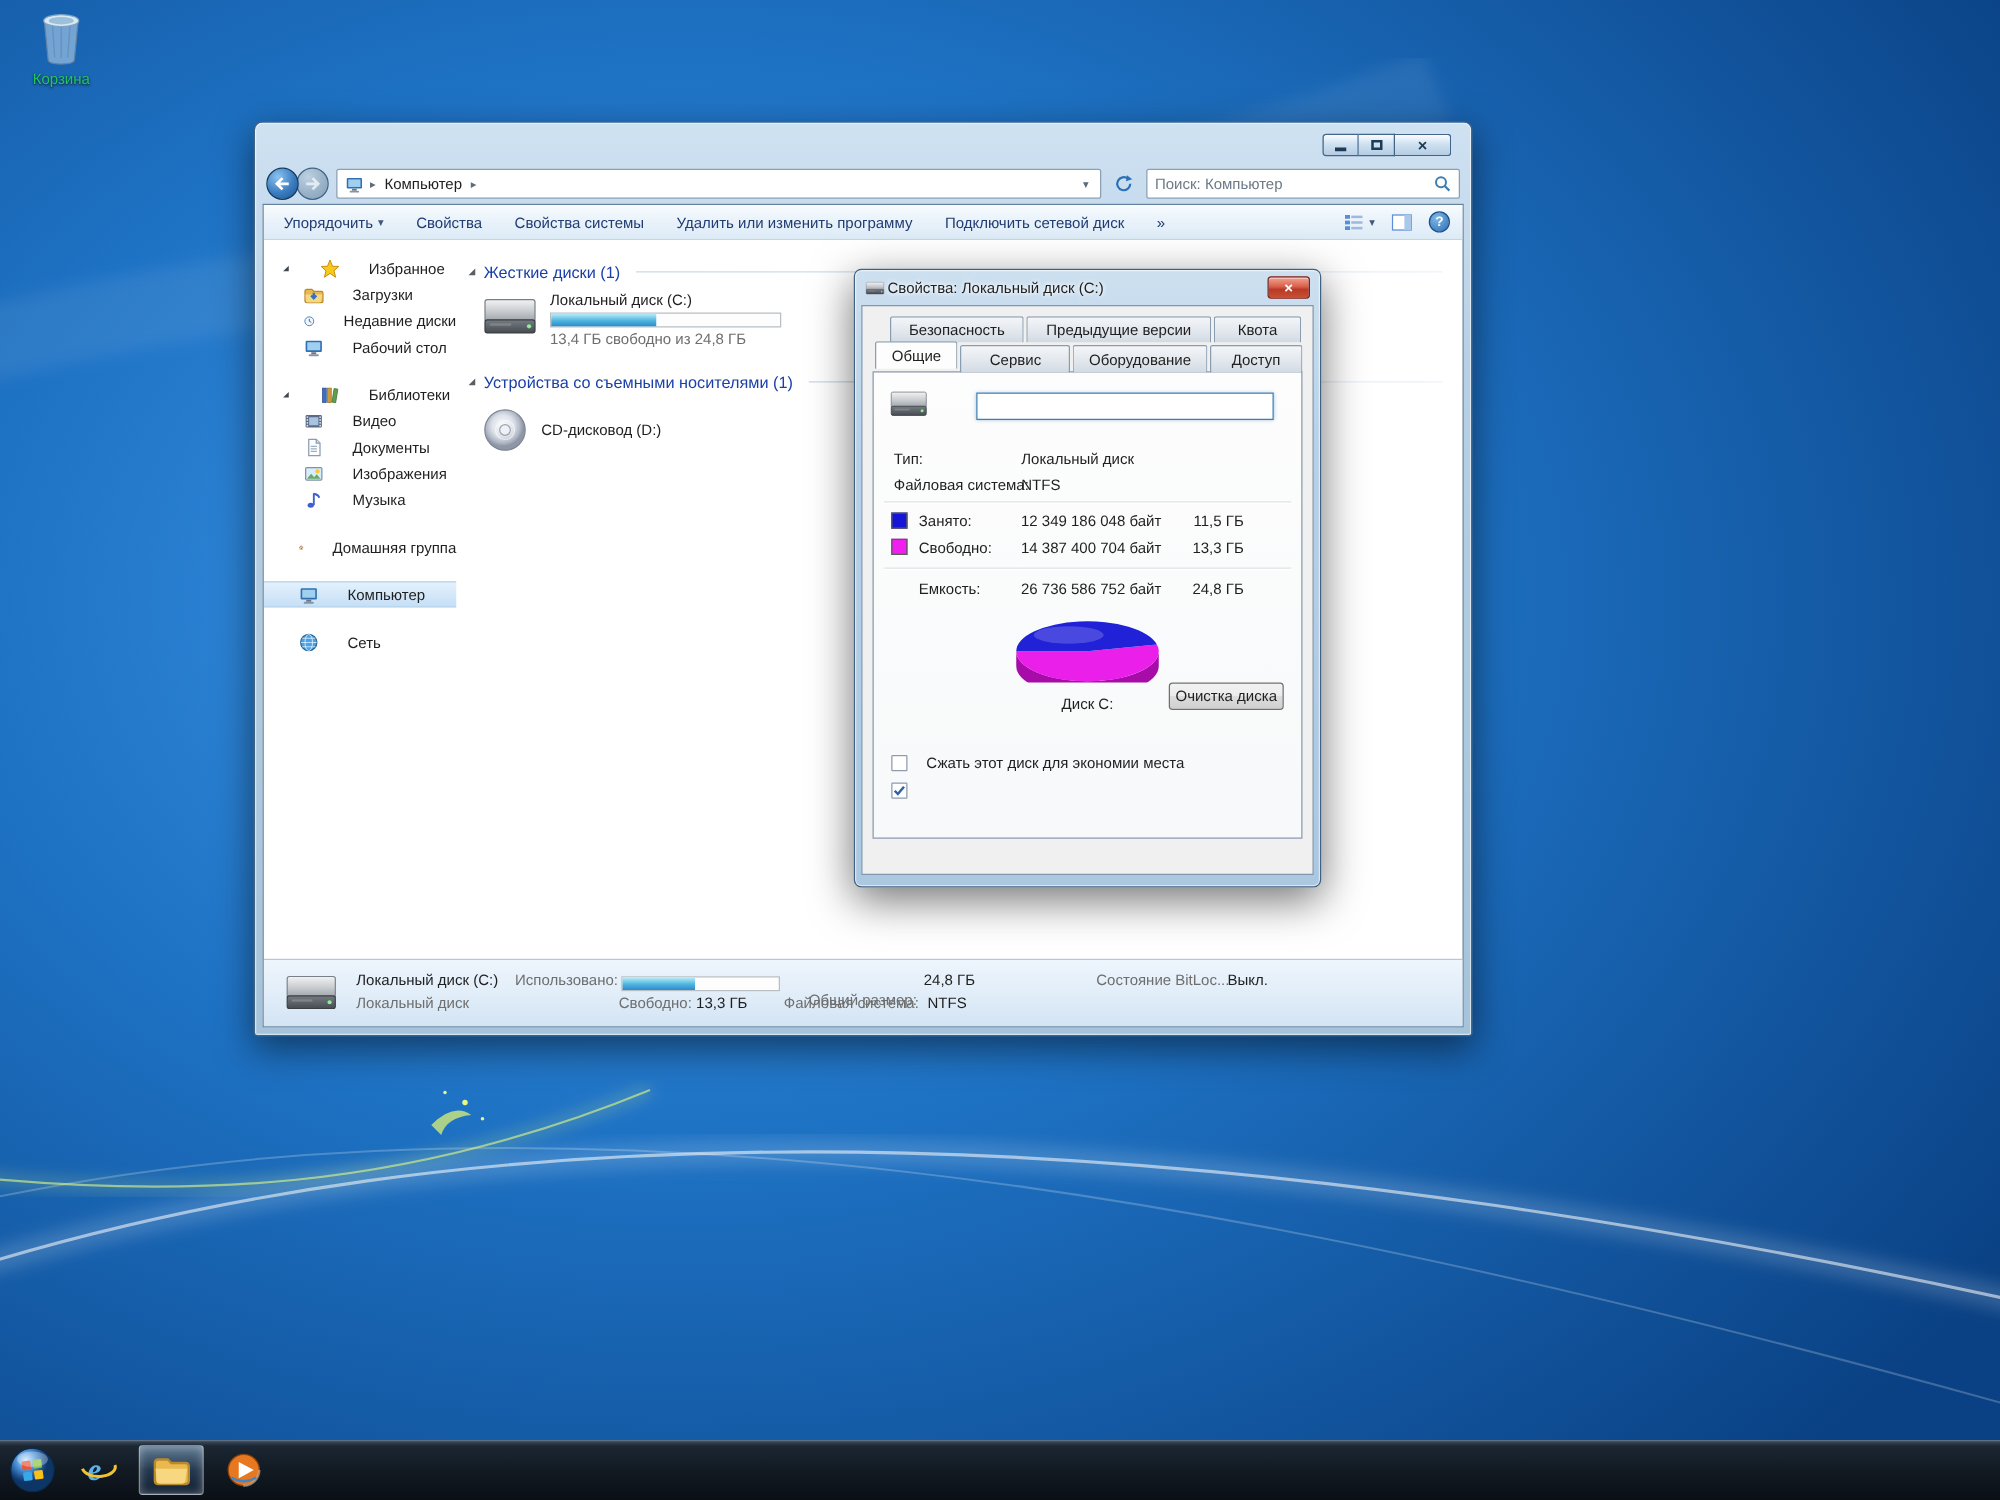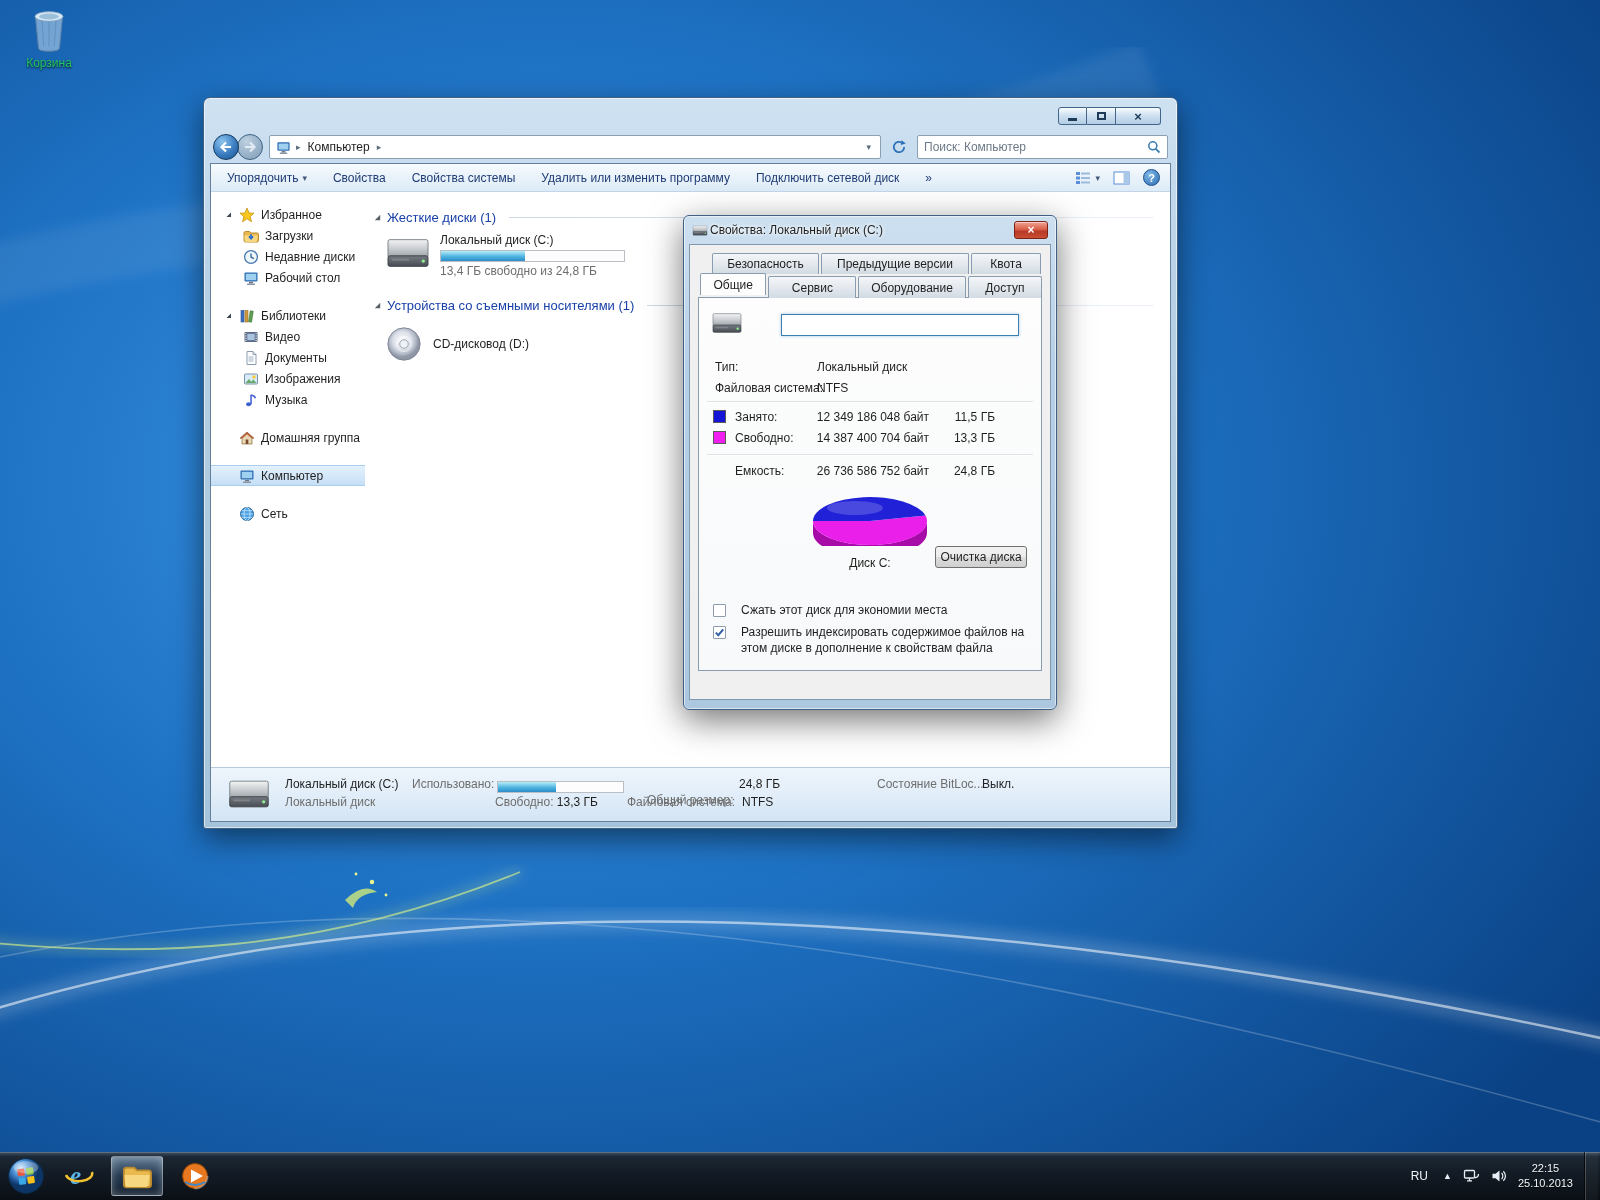--- a/index.html
+++ b/index.html
@@ -52,21 +52,21 @@
   .toolbar { height:28px; flex:0 0 auto; display:flex; align-items:center; padding:0 10px 0 16px; gap:26px;
     background:linear-gradient(#f7fbfe,#e9f2fa 50%,#dcebf7); border-bottom:1px solid #c3d5e6; color:#1f3c73; }
   .tb-item { display:flex; align-items:center; gap:4px; white-space:nowrap; }
   .tb-right { margin-left:auto; display:flex; align-items:center; gap:13px; }
   .chev { font-size:9px; color:#41587a; }
   .help-badge { width:17px; height:17px; border-radius:50%; background:radial-gradient(circle at 35% 30%,#7db8e8,#2f6fb4);
     color:#fff; font-weight:bold; font-size:11px; display:flex; align-items:center; justify-content:center; border:1px solid #1d4f86; }
 
   .content-row { flex:1; display:flex; overflow:hidden; }
   .sidebar { width:154px; flex:0 0 auto; padding-top:12px; }
-  .side-row { height:21px; display:flex; align-items:center; gap:6px; padding-left:14px; white-space:nowrap; }
+  .side-row { height:21px; display:flex; align-items:center; gap:23px; padding-left:14px; white-space:nowrap; }
   .side-row.child { padding-left:32px; }
   .side-row.selected { background:linear-gradient(#e3f1fc,#c6dff6); border-top:1px solid #a9cdec; border-bottom:1px solid #a9cdec; }
   .side-gap { height:17px; }
   .exp { flex:0 0 auto; }
 
   .main { flex:1; position:relative; padding:18px 16px 0 8px; }
   .group-hd { display:flex; align-items:center; gap:5px; color:#1a41a8; font-size:13px; }
   .group-hd .rule { flex:1; height:1px; background:linear-gradient(to right,#c9d7e6,#edf2f8); margin-left:8px; }
   .drive-item { margin:8px 0 0 12px; display:flex; gap:9px; }
   .meter { width:185px; height:12px; border:1px solid #b9bfc4; background:#fdfdfd; margin:3px 0 2px; }
@@ -589,21 +589,20 @@
             <span>Очистка диска</span>
           </div>
 
         <div class="cb" style="left:14px; top:306px;"></div>
         <span class="cb-label" style="top:305px;">Сжать этот диск для экономии места</span>
         <div class="cb" style="left:14px; top:328px;">
           <svg width="11" height="11" viewBox="0 0 11 11">
               <path d="M1.8 5.6 L4.3 8.2 L9.2 2.4" stroke="#2f62a8" stroke-width="2" fill="none"></path>
             </svg>
         </div>
-        <span class="cb-label" style="top:327px;">Разрешить индексировать содержимое файлов на этом диске в дополнение к свойствам файла</span>
       </div>
     </div>
   </div>
 
   <div class="taskbar">
     <div class="start-orb">
       <svg width="38" height="38" viewBox="0 0 40 40">
         <defs>
           <radialGradient id="orb" cx="35%" cy="28%">
               <stop offset="0" stop-color="#cfe8ff"></stop>
@@ -636,32 +635,14 @@
       </div>
       <div class="task-btn">
         <svg width="30" height="30" viewBox="0 0 30 30">
           <circle cx="15" cy="15" r="12.5" fill="#e87820" stroke="#8a4208"></circle>
           <circle cx="15" cy="15" r="12.5" fill="none" stroke="rgba(255,255,255,.35)" stroke-width="2" stroke-dasharray="20 60"></circle>
           <polygon points="11,8.5 23,15 11,21.5" fill="#fff"></polygon>
           <path d="M5 21 q10 6 20 0" stroke="#3f87c8" stroke-width="2" fill="none"></path>
         </svg>
       </div>
     </div>
-    <div class="tray">
-      <span class="lang">RU</span>
-      <span class="tray-up">▲</span>
-      <svg width="17" height="16" viewBox="0 0 17 16">
-        <rect x="1.5" y="2.5" width="10" height="7.5" rx="1" fill="none" stroke="#e8eef4" stroke-width="1.3"></rect>
-        <path d="M6.5 10 v2.3 M4 12.8 h5" stroke="#e8eef4" stroke-width="1.3"></path>
-        <path d="M12 9.5 q3.5 0 3.5 -3.5" stroke="#e8eef4" stroke-width="1.3" fill="none"></path>
-      </svg>
-      <svg width="16" height="16" viewBox="0 0 16 16">
-        <path d="M1.5 5.8 v4.4 h3 l4 3.2 V2.6 L4.5 5.8 z" fill="#e8eef4"></path>
-        <path d="M10.5 5 a4 4 0 0 1 0 6 M12.3 3.2 a6.5 6.5 0 0 1 0 9.6" stroke="#e8eef4" stroke-width="1.2" fill="none"></path>
-      </svg>
-      <div class="clock">
-        <div>22:15</div>
-        <div>25.10.2013</div>
-      </div>
-      <div class="show-desktop"></div>
-    </div>
   </div>
 </div>
 
 </body></html>

